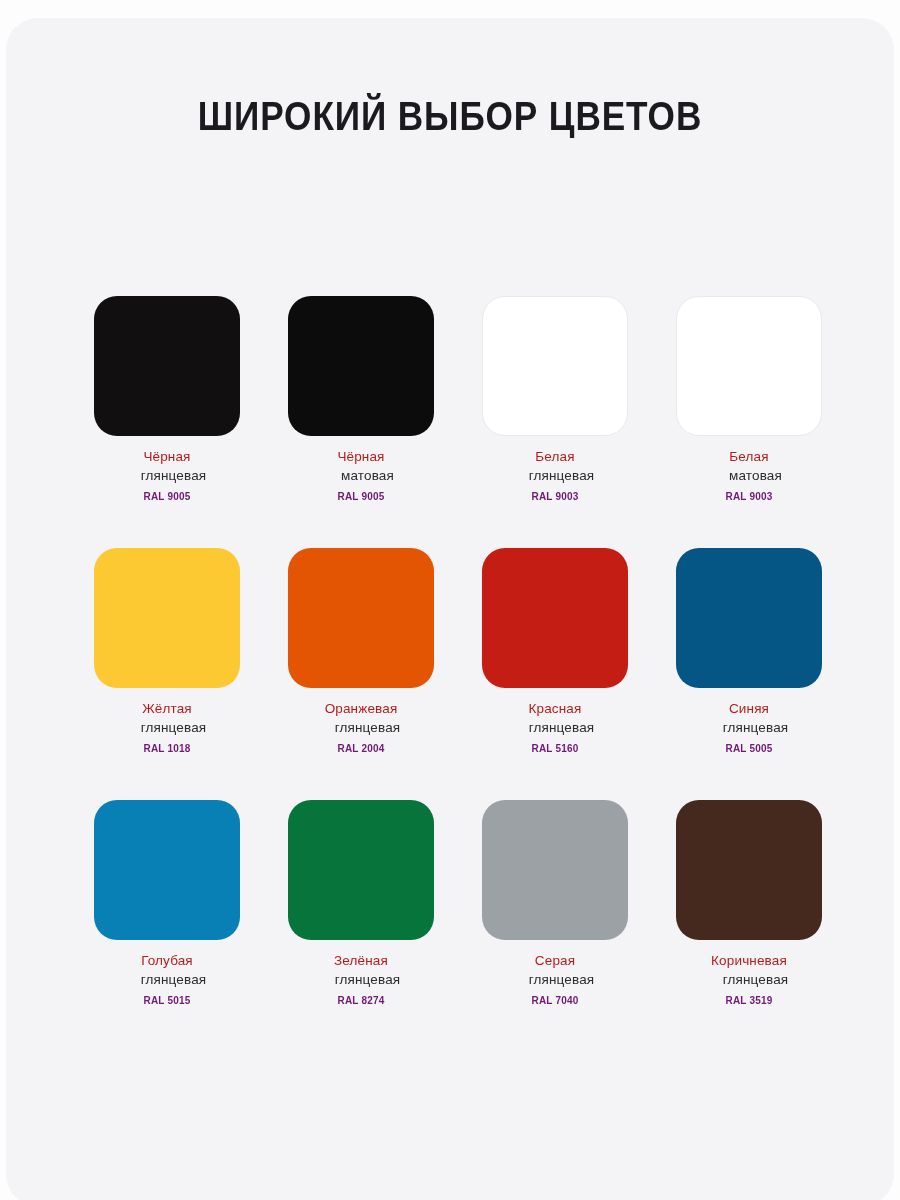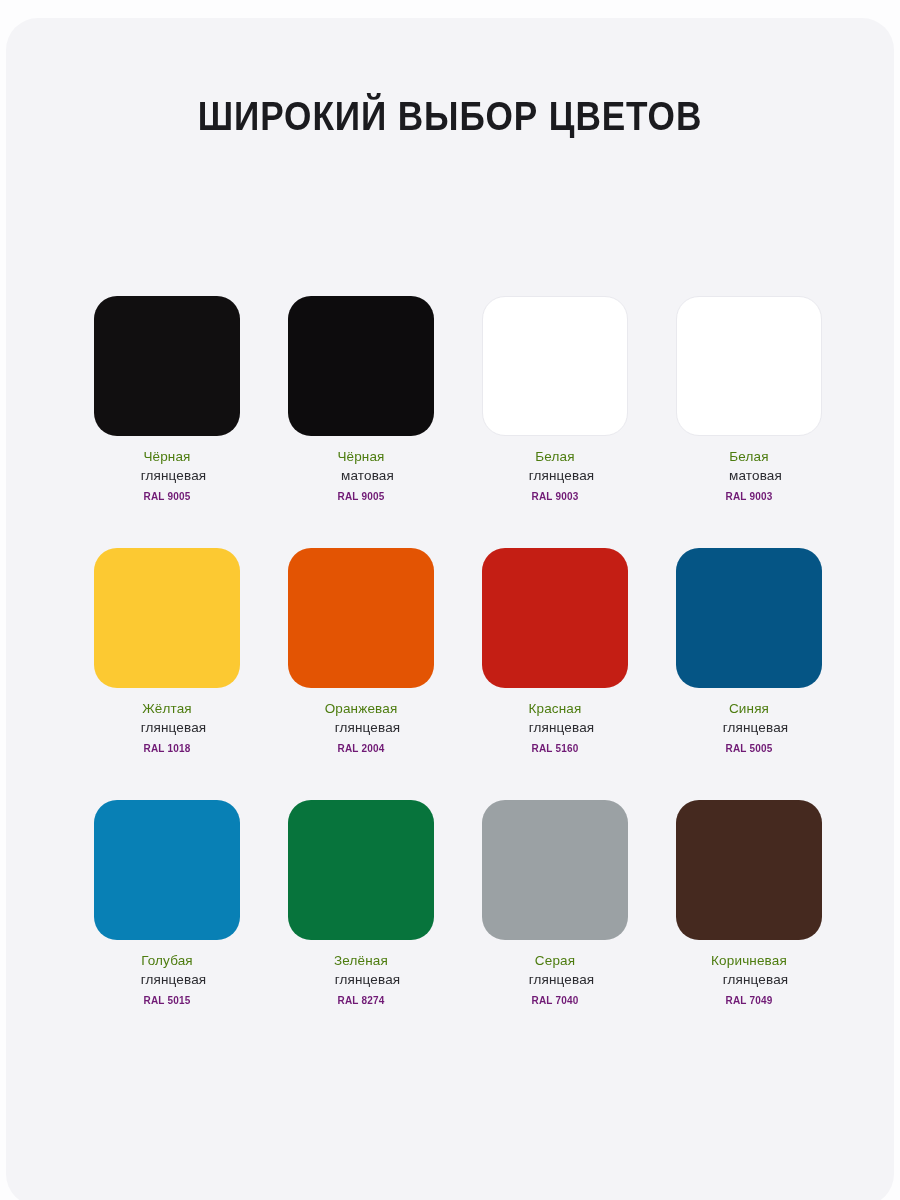--- a/index.html
+++ b/index.html
@@ -66,21 +66,21 @@
   }
   .swatch-caption {
     margin-top: 11px;
     text-align: center;
     line-height: 19px;
   }
   .swatch-name {
     display: block;
     font-size: 13.5px;
     font-weight: 400;
-    color: #4d7c0f;
+    color: #b91c1c;
     letter-spacing: 0.15px;
   }
   .swatch-finish {
     display: block;
     font-size: 13.5px;
     font-weight: 400;
     color: #2b2b30;
     letter-spacing: 0.15px;
     margin-left: 13px;
   }
@@ -187,18 +187,18 @@
           <span class="swatch-name">Серая</span>
           <span class="swatch-finish">глянцевая</span>
           <span class="swatch-code">RAL 7040</span>
         </div>
       </div>
       <div class="swatch-cell">
         <div class="swatch-chip" style="background: rgb(69, 41, 31);"></div>
         <div class="swatch-caption">
           <span class="swatch-name">Коричневая</span>
           <span class="swatch-finish">глянцевая</span>
-          <span class="swatch-code">RAL 7049</span>
+          <span class="swatch-code">RAL 3519</span>
         </div>
       </div>
     </div>
 
 </div>
 
 </body></html>

